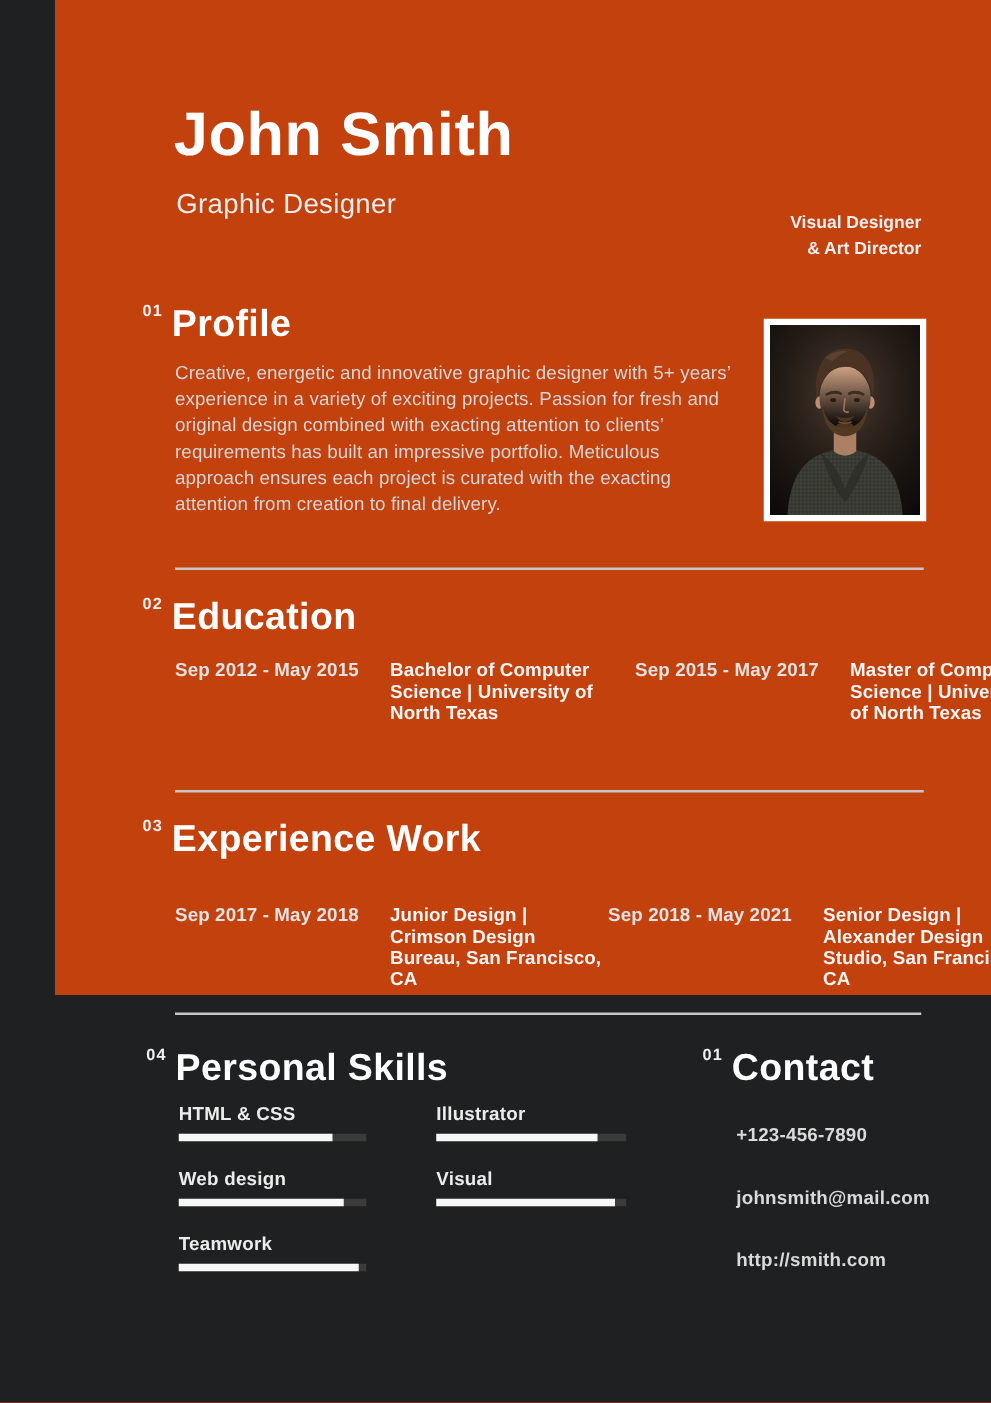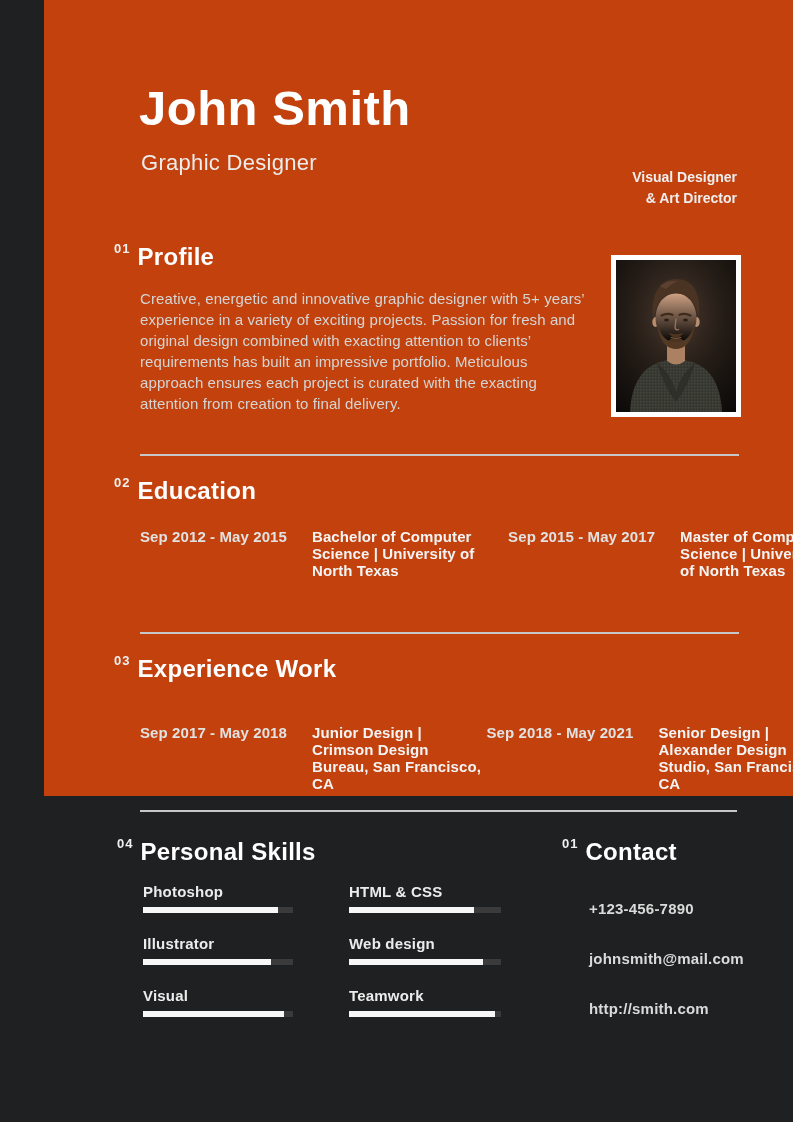--- a/index.html
+++ b/index.html
@@ -14,21 +14,21 @@
               font-weight:normal; letter-spacing:0.3px; }
   .tagline { position:absolute; right:100px; top:167px; text-align:right;
              font-size:14px; line-height:21px; color:#efefef; font-weight:bold; }
   .tagline div { font-weight:normal; }
   .tagline .tl { font-weight:600; }
 
   
   .sec-head { position:absolute; white-space:nowrap; }
   .sec-num { display:inline-block; font-size:13px; font-weight:600; color:#f0f0f0;
              letter-spacing:1px; vertical-align:top; margin-right:7px; margin-top:-2px; }
-  .sec-title { display:inline-block; font-size:24px; font-weight:bold; color:#ffffff;
+  .sec-title { display:inline-block; font-size:30px; font-weight:bold; color:#ffffff;
                letter-spacing:0.3px; }
 
   
   .profile-body { position:absolute; left:96px; top:288px; width:450px;
                   font-size:15px; line-height:21px; color:#d5d5d5; letter-spacing:0.1px; }
 
   
   .photo-frame { position:absolute; left:567px; top:255px; background:#ffffff;
                  padding:5px; width:130px; height:162px; }
   .photo-frame svg { display:block; width:120px; height:152px; }
@@ -160,26 +160,20 @@
     </div>
   </div>
 
   <div class="divider d3"></div>
 
   <div class="sec-head" style="left:73px; top:838px;">
     <span class="sec-num">04</span><span class="sec-title">Personal Skills</span>
   </div>
   <div class="skills-grid">
     <div class="skill">
-      <div class="skill-label">Photoshop</div>
-      <div class="skill-track">
-          <div class="skill-fill" style="width: 90%;"></div>
-        </div>
-    </div>
-    <div class="skill">
       <div class="skill-label">HTML &amp; CSS</div>
       <div class="skill-track">
           <div class="skill-fill" style="width: 82%;"></div>
         </div>
     </div>
     <div class="skill">
       <div class="skill-label">Illustrator</div>
       <div class="skill-track">
           <div class="skill-fill" style="width: 85%;"></div>
         </div>

